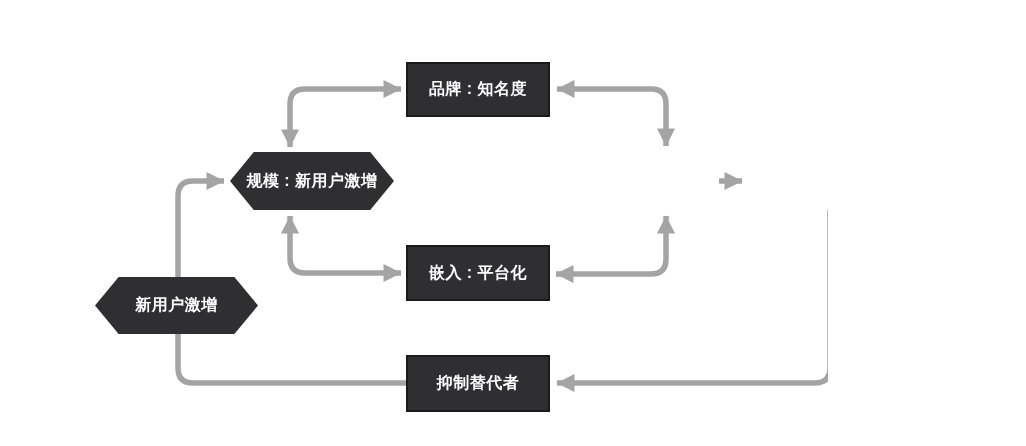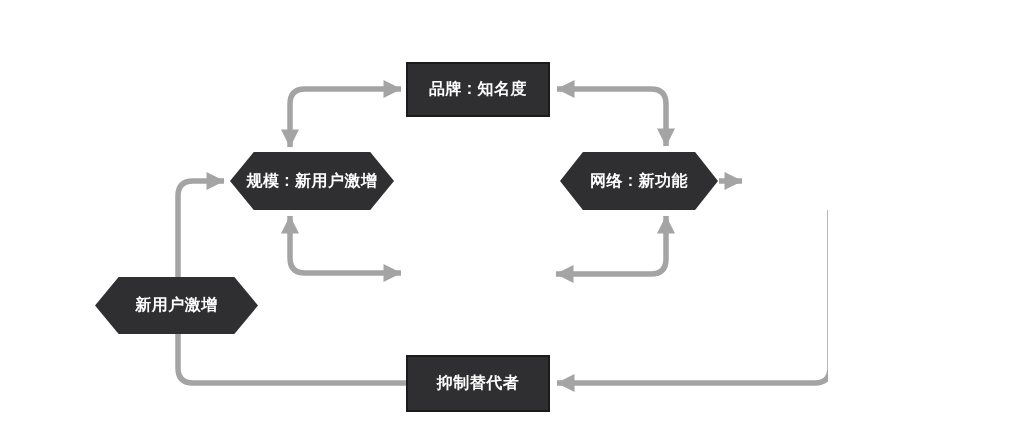--- a/index.html
+++ b/index.html
@@ -91,27 +91,27 @@
   </svg>
 
   <div class="node rect node-brand">
     <span>品牌 : 知名度</span>
   </div>
 
   <div class="node hexagon node-scale">
     <span>规模 : 新用户激增</span>
   </div>
 
-  <div class="node hexagon node-network">
-    <span>网络 : 新功能</span>
-  </div>
 
 
   <div class="node hexagon node-surge">
     <span>新用户激增</span>
   </div>
 
+  <div class="node rect node-embed">
+    <span>嵌入 : 平台化</span>
+  </div>
 
   <div class="node rect node-suppress">
     <span>抑制替代者</span>
   </div>
 
 </div>
 
 </body></html>

